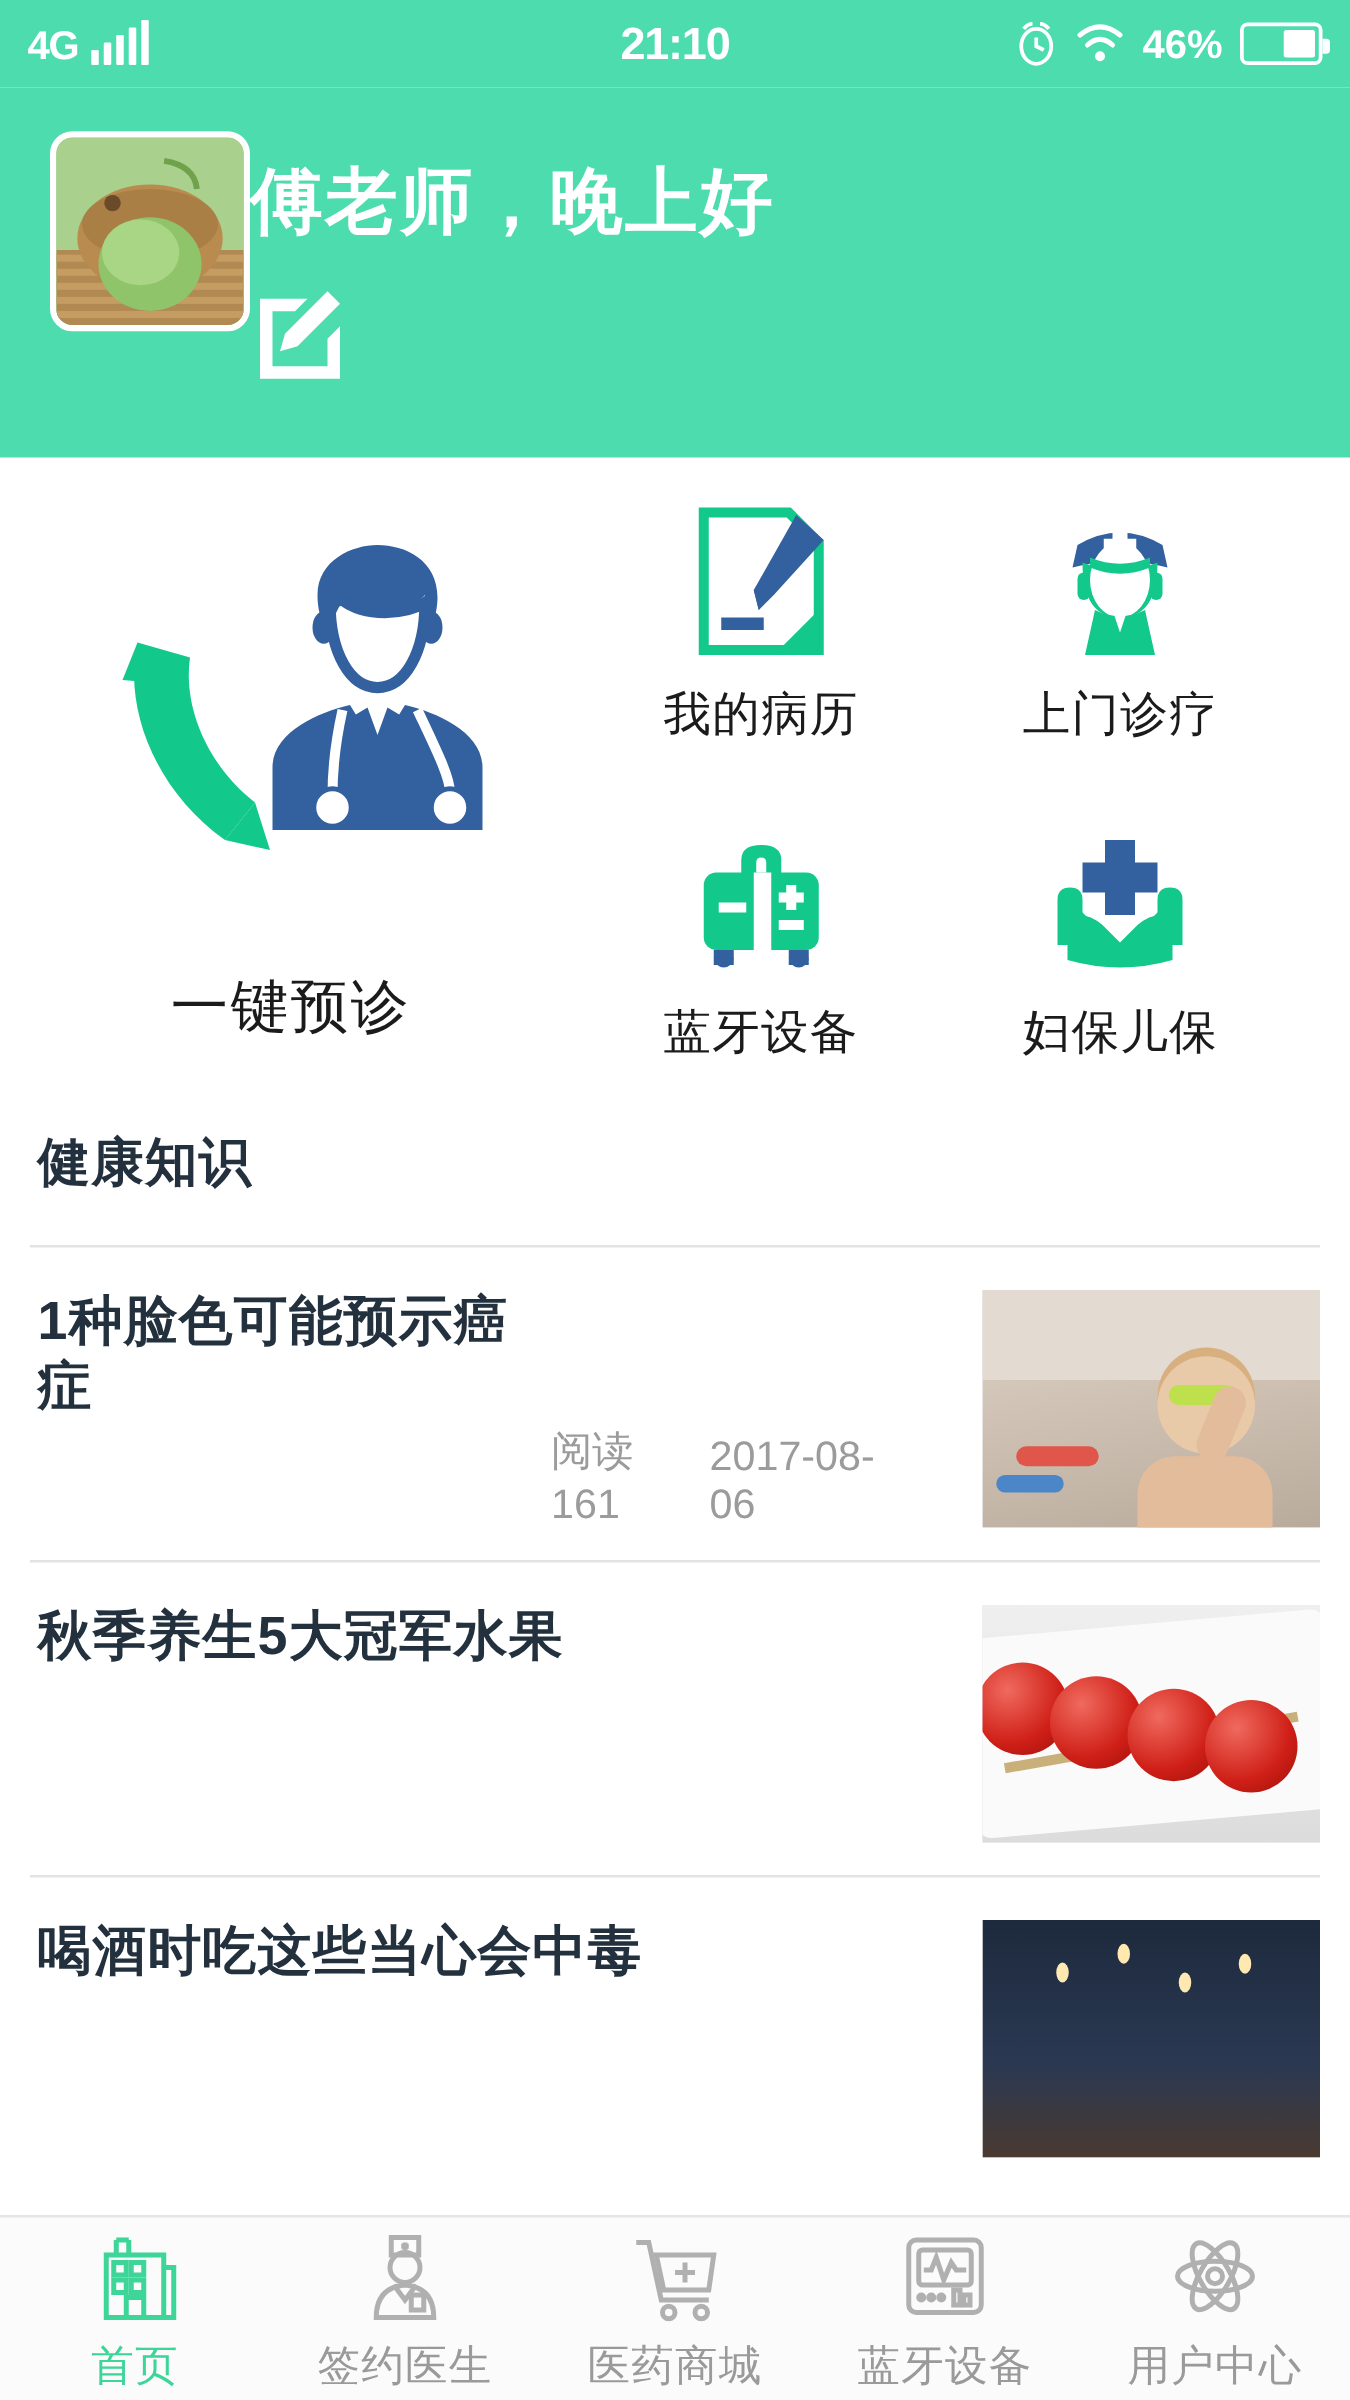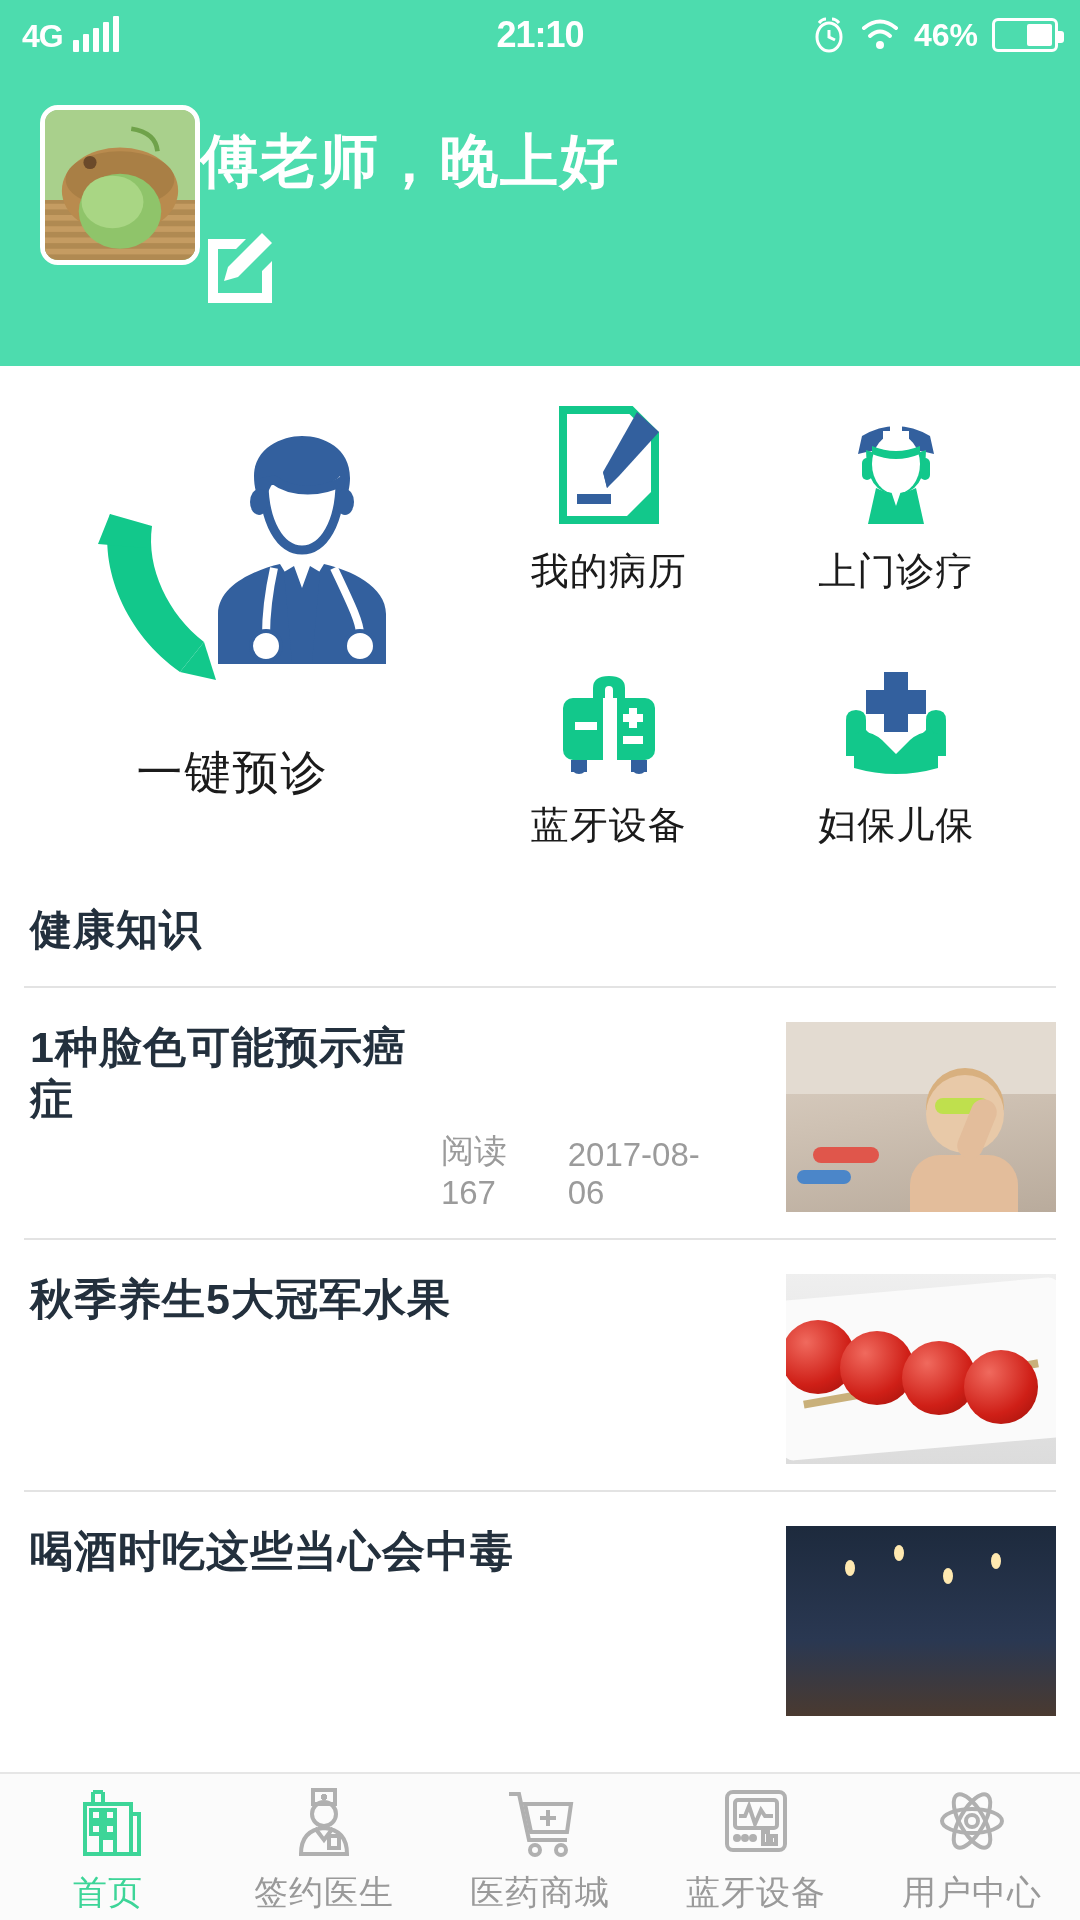--- a/index.html
+++ b/index.html
@@ -62,21 +62,21 @@
     white-space:nowrap;
   }
   .edit-icon{ margin-top:30px; width:74px; height:74px; }
 
   
   .quick{
     display:flex; padding:22px 0 0 0; height:530px;
   }
   .quick-left{
     width:465px; display:flex; flex-direction:column;
-    align-items:center; justify-content:flex-start; padding-top:30px;
+    align-items:center; justify-content:flex-start; padding-top:30px;gap:33px;
   }
   .quick-left .big-icon{ width:330px; height:290px; }
   .quick-left .lbl{
     margin-top:34px; font-size:46px; color:#1b1b1b; letter-spacing:2px;
     font-weight:500;
   }
   .quick-right{
     flex:1; display:grid; grid-template-columns:1fr 1fr;
     grid-template-rows:1fr 1fr; padding-right:40px;
   }
@@ -85,21 +85,21 @@
     padding-top:14px;
   }
   .tile .ic{ width:128px; height:128px; }
   .tile .tlbl{
     margin-top:16px; font-size:38px; color:#1b1b1b; letter-spacing:1px;
   }
 
   
   .section-title{
     font-size:42px; font-weight:bold; color:#23303d;
-    padding:6px 0 28px 30px; letter-spacing:1px;
+    padding:6px 0 38px 30px; letter-spacing:1px;
   }
   .divider{ height:2px; background:#e3e3e3; margin:0 24px; }
 
   
   .article{
     display:flex; align-items:stretch; padding:34px 24px 26px 30px;
     position:relative; gap:20px;
   }
   .art-main{ flex:1; display:flex; }
   .art-title{
@@ -301,21 +301,21 @@
   </div>
 </div>
 
 <div class="section-title">健康知识</div>
 <div class="divider"></div>
 
 <div class="article">
   <div class="art-main">
     <div class="art-title">1种脸色可能预示癌症</div>
     <div class="art-meta">
-      <span class="art-reads">阅读 167</span>
+      <span class="art-reads">阅读 161</span>
       <span class="art-date">2017-08-06</span>
     </div>
   </div>
   <div class="art-thumb">
     <div class="thumb-bath">
       <div class="tile1"></div>
       <div class="kid-hair"></div>
       <div class="kid-head"></div>
       <div class="goggle"></div>
       <div class="kid-body"></div>

